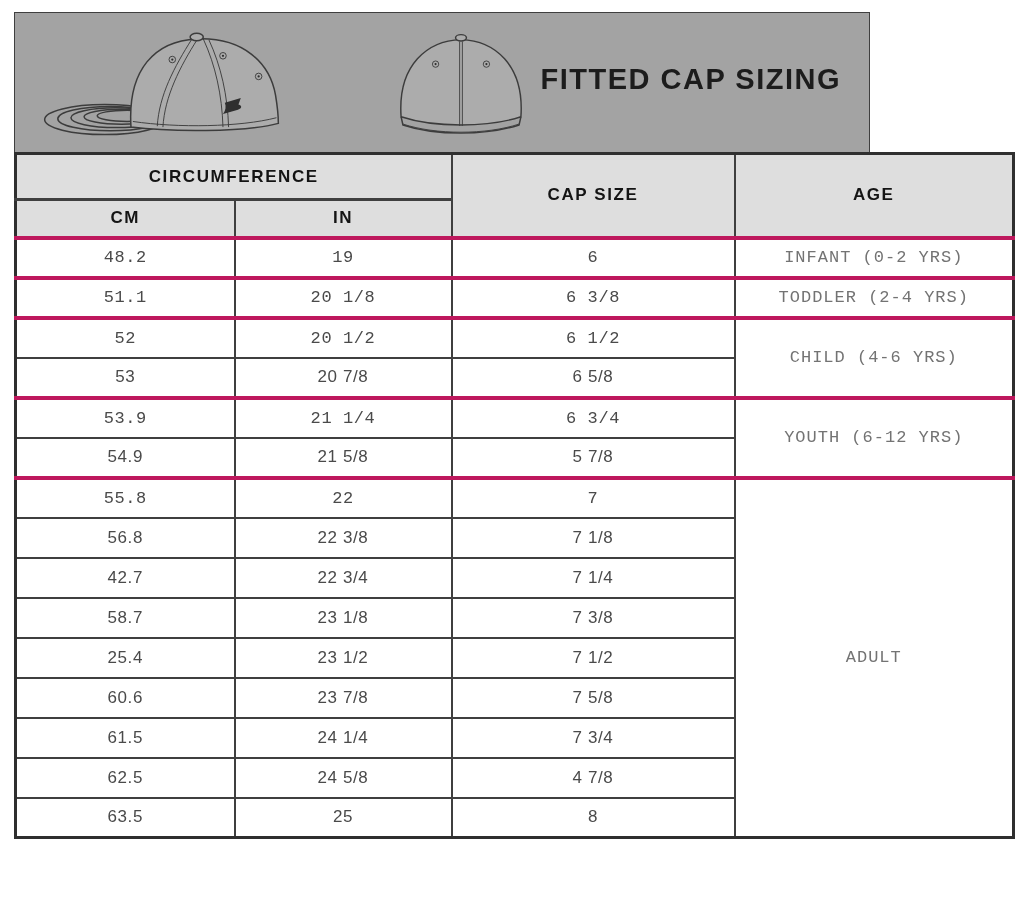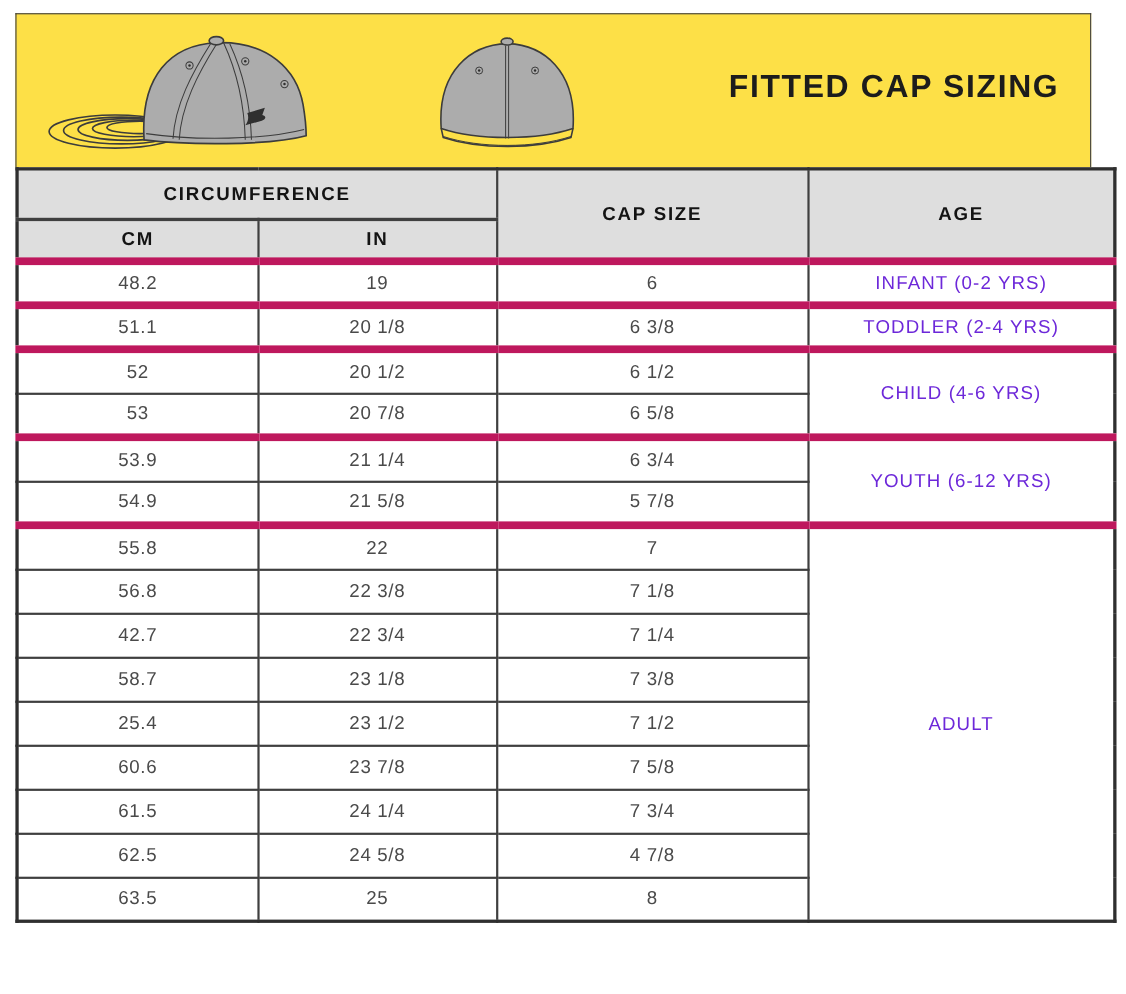--- a/index.html
+++ b/index.html
@@ -6,22 +6,22 @@
   html,body { margin:0; padding:0; background:#ffffff; }
   body {
     width:1024px; height:904px;
     font-family:"Liberation Sans", sans-serif;
     -webkit-font-smoothing:antialiased;
   }
   .page { padding:12px 12px 0 14px; width:1012px; }
 
   
   .hero {
-    width:978px; height:140px;
-    background:#fde047;
+    width:856px; height:140px;
+    background:#a3a3a3;
     border:1.5px solid #3f3f3f;
     border-bottom:none;
     display:flex; align-items:center;
   }
   .caps { display:flex; align-items:flex-end; gap:38px; padding-left:22px; }
   .titles { margin-left:auto; text-align:right; padding-right:28px; }
   .title {
     font-size:29px; font-weight:800; letter-spacing:1.5px;
     color:#1c1c1c; margin:0 0 7px 0; white-space:nowrap;
   }
@@ -47,22 +47,22 @@
   }
   thead tr.hrow1 th { height:46px; }
   thead tr.hrow2 th { height:38px; }
   thead th { border-bottom-width:3px; }
 
   tbody td {
     height:40px; background:#ffffff;
     font-size:17px; font-weight:400; letter-spacing:0.6px;
     color:#4a4a4a;
   }
-  tbody tr.group-start td { border-top:7px solid #be185d; }
-  td.age-cell { letter-spacing:1px; color:#6d28d9; }
+  tbody tr.group-start td { border-top:4px solid #be185d;font-family:Liberation Mono, monospace; }
+  td.age-cell { letter-spacing:1px; color:#737373; }
 
   svg .ln { fill:none; stroke:#3c3c3c; stroke-width:1.6; }
   svg .fillgray { fill:#acacac; stroke:#3c3c3c; stroke-width:1.6; }
   svg .thin { fill:none; stroke:#3c3c3c; stroke-width:1; }
   svg .dark { fill:#2f2f2f; stroke:none; }
 </style>
 </head>
 <body>
 
 <div class="page">

